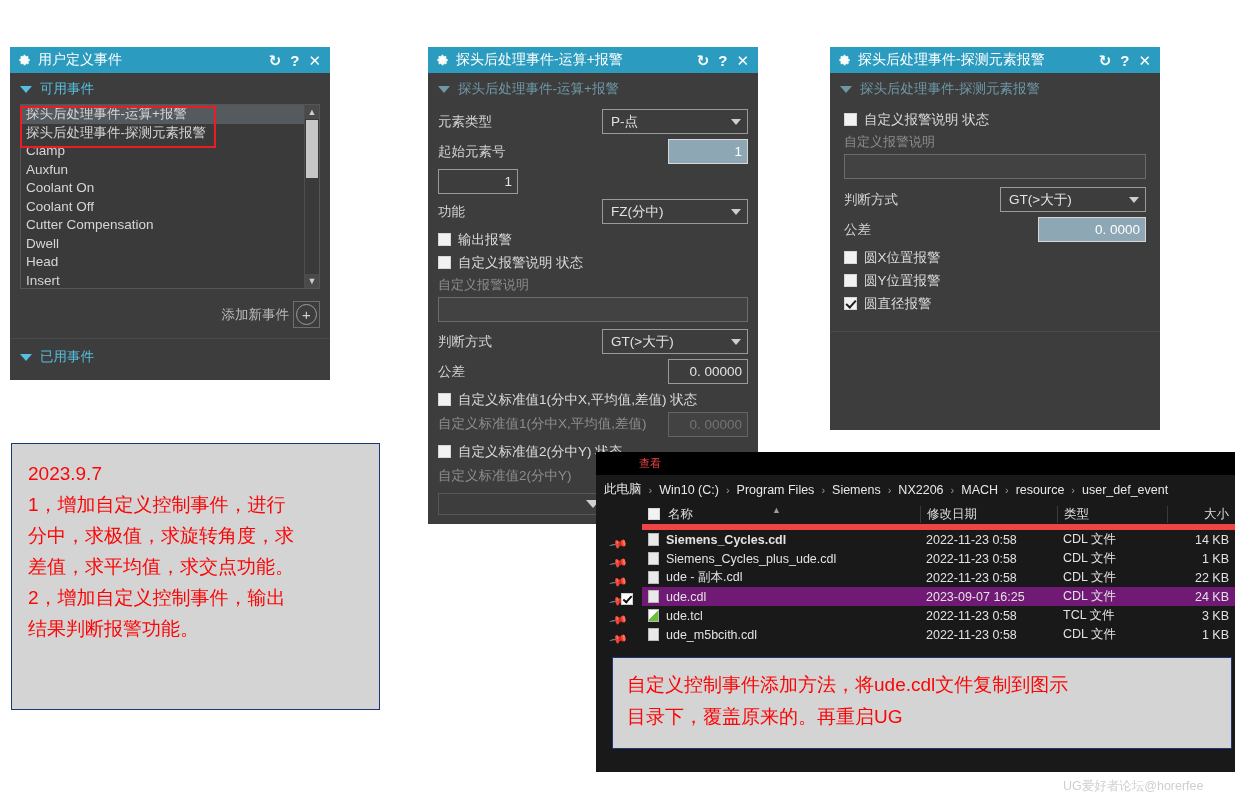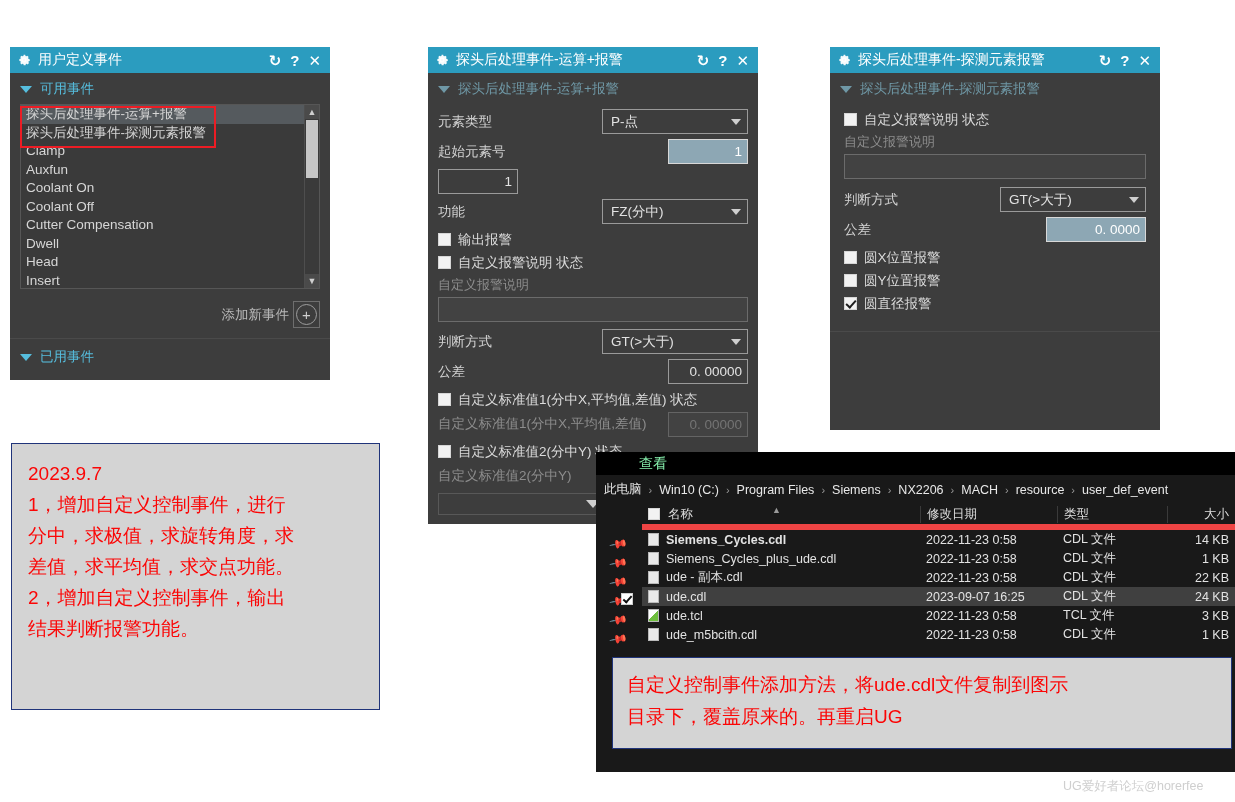--- a/index.html
+++ b/index.html
@@ -89,39 +89,39 @@
 
   
   .note {
     position:absolute; background:#d4d4d4; border:1px solid #20347a;
     color:#fb0606; font-size:19px; line-height:31px;
     padding:14px 16px; white-space:pre-wrap;
   }
 
   
   .exp { position:absolute; background:#191919; }
-  .exp-menubar { height:23px; background:#000000; display:flex; align-items:center; color:#86efac; font-size:14px; }
+  .exp-menubar { height:23px; background:#000000; display:flex; align-items:center; color:#ef4444; font-size:11px; }
   .exp-menubar .mi { padding:0 11px; }
   .exp-crumbbar { height:29px; background:#191919; display:flex; align-items:center; padding:0 8px; color:#e8e8e8; font-size:12.5px;}
   .crumb { display:flex; align-items:center; }
   .crumb .sep { color:#9a9a9a; margin:0 7px; font-size:11px; }
   .exp-main { display:flex; }
   .exp-nav { width:57px; background:#191919; padding-top:30px; }
   .pin { color:#9b9b9b; font-size:12px; height:19px; display:flex; align-items:center; justify-content:center; transform:rotate(35deg);}
   .exp-list { flex:1 1 auto; background:#191919; }
   .hdr { display:flex; height:26px; align-items:center; color:#dedede; font-size:12.5px; border-bottom:6px solid #ef4444; position:relative;}
   .hdr > div { padding:0 6px; position:relative; }
   .hdr .sepline { border-left:1px solid #3a3a3a; }
   .c-name { width:278px; display:flex; align-items:center; gap:8px;}
   .c-date { width:137px; }
   .c-type { width:110px; }
   .c-size { width:68px; text-align:right; }
   .frow2 { display:flex; height:19px; align-items:center; color:#e2e2e2; font-size:12.5px; }
   .frow2 > div { padding:0 6px; }
-  .frow2.sel { background:#404040;justify-content:center; }
+  .frow2.sel { background:#701a75;justify-content:center; }
   .fname { width:278px; display:flex; align-items:center; gap:7px; white-space:nowrap;}
   .ficon { width:11px;height:13px;background:#e9e9e9;border:1px solid #b9b9b9; flex:0 0 auto; position:relative;}
   .ficon.tcl { background:linear-gradient(135deg,#ffffff 0 45%,#6fbf3f 45% 100%); }
   .rowchk { width:12px;height:12px;background:#ffffff;border:1px solid #cfcfcf; position:absolute; left:-21px; top:3px;}
   .rowchk::after{content:"";position:absolute;left:3px;top:0px;width:3px;height:7px;border:solid #111;border-width:0 2px 2px 0;transform:rotate(42deg);}
   .sortcaret { position:absolute; top:-1px; left:130px; color:#9a9a9a; font-size:9px; }
 
   .wmark { position:absolute; color:#cfcfcf; font-size:12.5px; }
 </style>
 </head>
@@ -335,21 +335,21 @@
       <div class="frow" style="margin-top:7px;">
         <span class="flabel">判断方式</span>
         <span class="ctrl combo" style="width:146px;">
           <span class="cv">GT(&gt;大于)</span>
           <span class="caret"></span>
         </span>
       </div>
 
       <div class="frow">
         <span class="flabel">公差</span>
-        <span class="ctrl inp focus" style="width:100px;padding-left:6px;">
+        <span class="ctrl inp focus" style="width:108px;padding-left:6px;">
           <span>0. 0000</span>
         </span>
       </div>
 
       <div class="chkrow">
         <span class="chk"></span>
         <span class="chklab">圆X位置报警</span>
       </div>
       <div class="chkrow">
         <span class="chk"></span>

